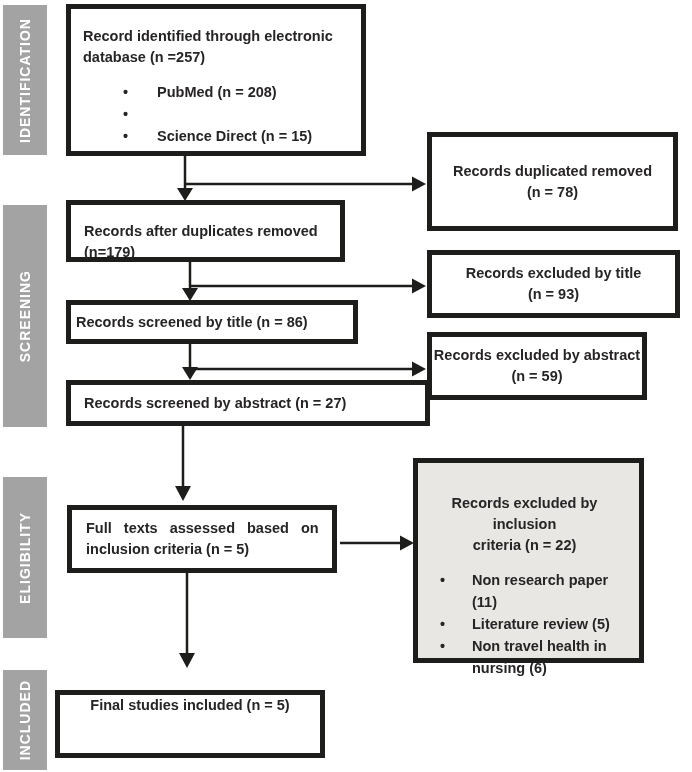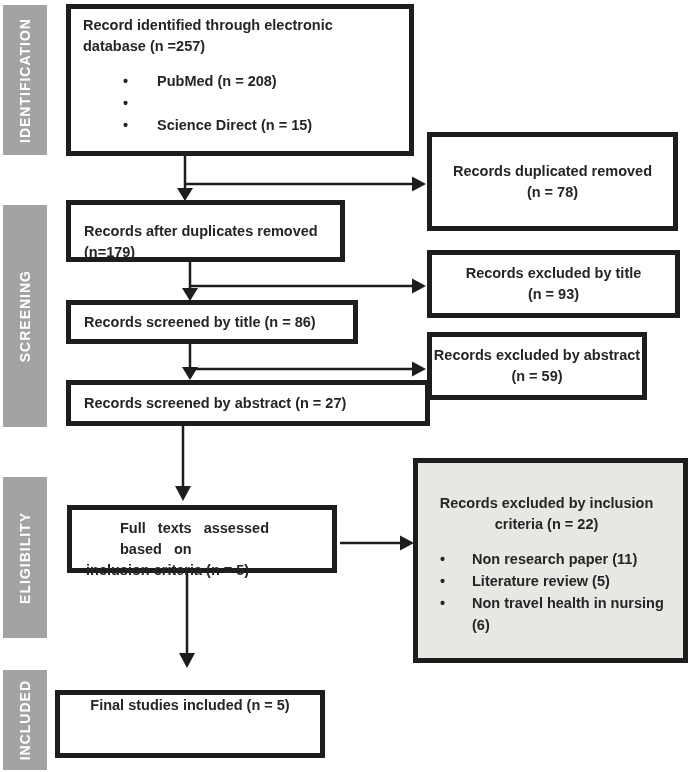--- a/index.html
+++ b/index.html
@@ -26,21 +26,21 @@
     background:var(--box-fill,#fff);
     border:5px solid var(--box-border,#1d1d1b);
     font-size:14.5px; line-height:21px;
   }
   .fbox.vcenter { display:flex; align-items:center; }
   .fbox.center-both { display:flex; justify-content:center; text-align:center; }
   .fbox.right-col { display:flex; flex-direction:column; align-items:center; justify-content:center; text-align:center; }
   .fbox.gray { background:var(--excluded-box-fill,#e8e7e4); }
   .bullet-row { display:flex; line-height:22px; }
   .bullet-glyph { flex:0 0 auto; }
-  .justify-line { word-spacing:8px;margin-left:34px; }
+  .justify-line { word-spacing:8px; }
   .arrows { position:absolute; left:0; top:0; pointer-events:none; }
   .arrows line { stroke:var(--arrow,#1d1d1b); stroke-width:2.5; }
   .arrows polygon { fill:var(--arrow,#1d1d1b); }
 </style>
 </head>
 <body>
 
 <div class="screen">
 
   <div class="stage-bar" style="top:5px;height:150px">
@@ -88,21 +88,21 @@
     <g>
       <line x1="340" y1="543" x2="400" y2="543"></line>
       <polygon points="400,535.5 400,550.5 414,543"></polygon>
     </g>
     <g>
       <line x1="187" y1="573" x2="187" y2="655"></line>
       <polygon points="179,653 195,653 187,668"></polygon>
     </g>
   </svg>
 
-  <div class="fbox" style="left:66px;top:4px;width:348px;height:152px;padding:6px 10px 0 12px">
+  <div class="fbox" style="left:66px;top:4px;width:300px;height:152px;padding:17px 10px 0 12px">
     <div>Record identified through electronic</div>
     <div>database (n =257)</div>
     <div style="margin-top:13px">
       <div class="bullet-row" style="padding-left:40px">
         <span class="bullet-glyph" style="width:34px">•</span>
         <span>PubMed (n = 208)</span>
       </div>
       <div class="bullet-row" style="padding-left:40px">
         <span class="bullet-glyph" style="width:34px">•</span>
       </div>
@@ -111,21 +111,21 @@
         <span>Science Direct (n = 15)</span>
       </div>
     </div>
   </div>
 
   <div class="fbox" style="left:66px;top:200px;width:279px;height:62px;padding:16px 8px 0 13px">
     <div>Records after duplicates removed</div>
     <div>(n=179)</div>
   </div>
 
-  <div class="fbox vcenter" style="left:66px;top:300px;width:292px;height:44px;padding-left:13px">
+  <div class="fbox vcenter" style="left:66px;top:300px;width:292px;height:44px;padding-left:5px">
     <div>Records screened by title (n = 86)</div>
   </div>
 
   <div class="fbox vcenter" style="left:66px;top:380px;width:364px;height:46px;padding-left:13px">
     <div>Records screened by abstract (n = 27)</div>
   </div>
 
   <div class="fbox" style="left:67px;top:505px;width:270px;height:68px;padding:8px 12px 0 14px">
     <div class="justify-line">Full texts assessed based on</div>
     <div>inclusion criteria (n = 5)</div>
@@ -143,21 +143,21 @@
   <div class="fbox right-col" style="left:427px;top:250px;width:253px;height:68px">
     <div>Records excluded by title</div>
     <div>(n = 93)</div>
   </div>
 
   <div class="fbox right-col" style="left:427px;top:332px;width:220px;height:68px">
     <div>Records excluded by abstract</div>
     <div>(n = 59)</div>
   </div>
 
-  <div class="fbox gray" style="left:413px;top:458px;width:275px;height:205px;padding:30px 8px 0 0">
+  <div class="fbox gray" style="left:413px;top:458px;width:231px;height:205px;padding:30px 8px 0 0">
     <div style="text-align:center">Records excluded by inclusion</div>
     <div style="text-align:center">criteria (n = 22)</div>
     <div style="margin-top:13px">
       <div class="bullet-row" style="padding-left:22px">
         <span class="bullet-glyph" style="width:32px">•</span>
         <span>Non research paper (11)</span>
       </div>
       <div class="bullet-row" style="padding-left:22px">
         <span class="bullet-glyph" style="width:32px">•</span>
         <span>Literature review (5)</span>

